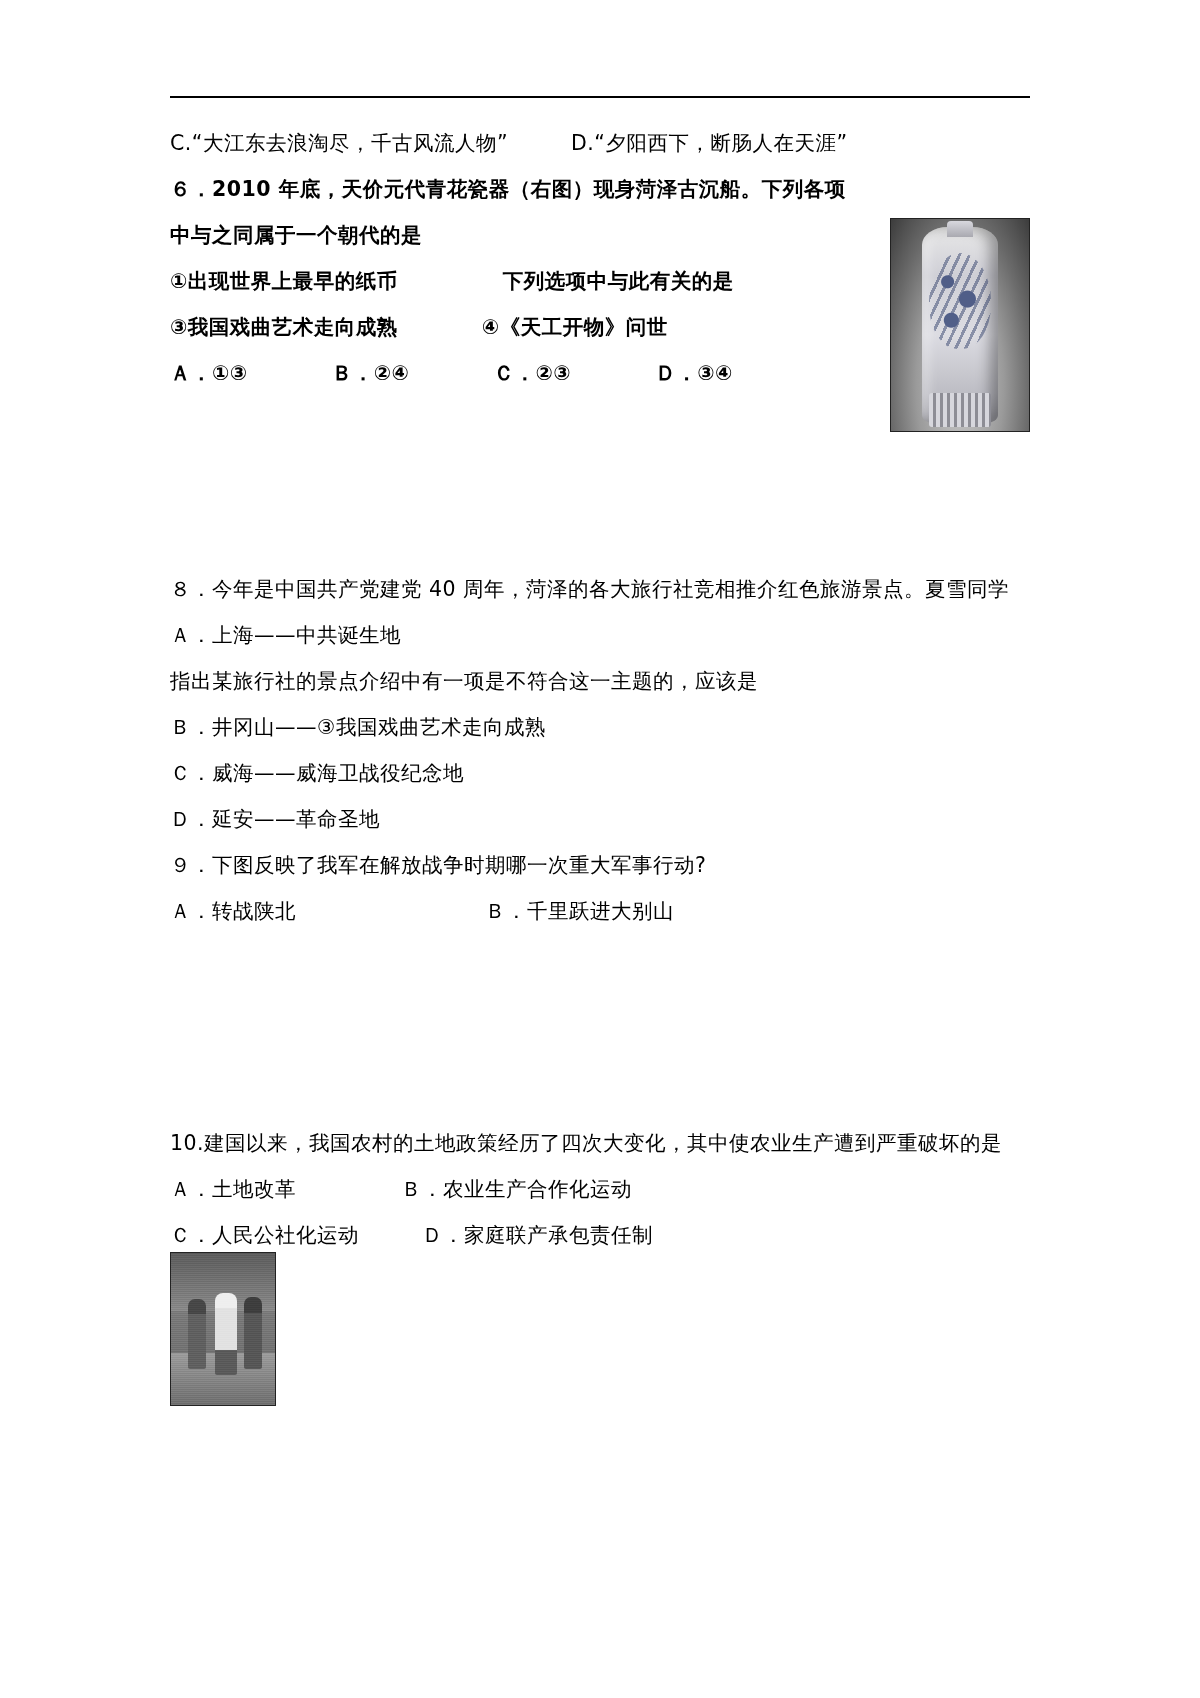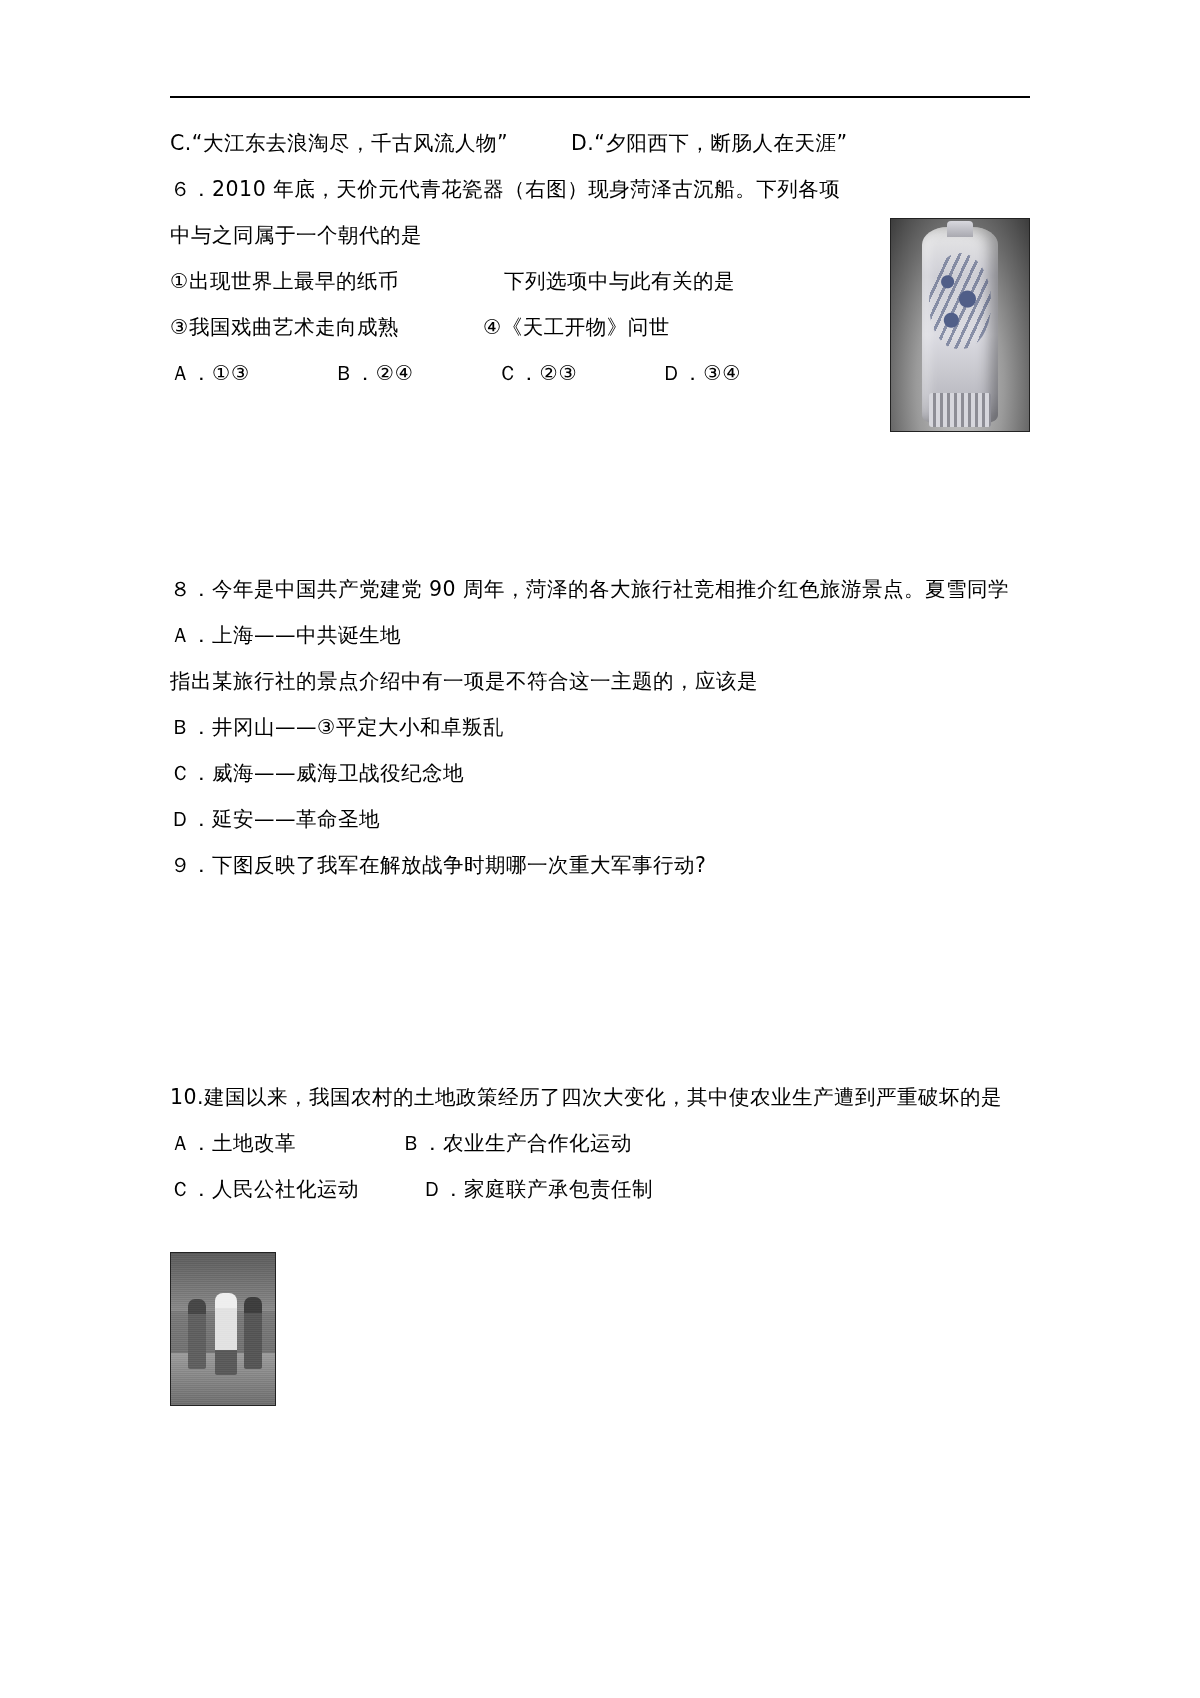--- a/index.html
+++ b/index.html
@@ -163,49 +163,50 @@
 <body>
 
 <div class="page">
 
   <div class="top-rule"></div>
 
   <div class="content">
 
     <div class="line q-block">C.“大江东去浪淘尽，千古风流人物”　　　D.“夕阳西下，断肠人在天涯”</div>
 
-    <div style="position:relative;">
+    <div style="position:relative;font-weight:bold;">
       <div class="line">６．2010 年底，天价元代青花瓷器（右图）现身菏泽古沉船。下列各项</div>
       <div class="line">中与之同属于一个朝代的是</div>
       <div class="line">①出现世界上最早的纸币　　　　　下列选项中与此有关的是</div>
       <div class="line">③我国戏曲艺术走向成熟　　　　④《天工开物》问世</div>
       <div class="line">Ａ．①③　　　　Ｂ．②④　　　　Ｃ．②③　　　　Ｄ．③④</div>
 
       <div class="vase-img">
         <div class="vase-body"></div>
         <div class="vase-neck"></div>
         <div class="vase-pattern"></div>
         <div class="vase-foot"></div>
       </div>
     </div>
 
     <div class="gap-lg"></div>
 
 
     <div>
-      <div class="line">８．今年是中国共产党建党 90 周年，菏泽的各大旅行社竞相推介红色旅游景点。夏雪同学</div>
+      <div class="line">８．今年是中国共产党建党 40 周年，菏泽的各大旅行社竞相推介红色旅游景点。夏雪同学</div>
       <div class="line">Ａ．上海——中共诞生地</div>
       <div class="line">指出某旅行社的景点介绍中有一项是不符合这一主题的，应该是</div>
-      <div class="line">Ｂ．井冈山——③平定大小和卓叛乱</div>
+      <div class="line">Ｂ．井冈山——③我国戏曲艺术走向成熟</div>
       <div class="line">Ｃ．威海——威海卫战役纪念地</div>
       <div class="line">Ｄ．延安——革命圣地</div>
     </div>
 
     <div>
       <div class="line">９．下图反映了我军在解放战争时期哪一次重大军事行动?</div>
+      <div class="line">Ａ．转战陕北　　　　　　　　　Ｂ．千里跃进大别山</div>
     </div>
 
     <div class="gap-photo"></div>
 
     <div>
       <div class="line">10.建国以来，我国农村的土地政策经历了四次大变化，其中使农业生产遭到严重破坏的是</div>
       <div class="line">Ａ．土地改革　　　　　Ｂ．农业生产合作化运动</div>
       <div class="line">Ｃ．人民公社化运动　　　Ｄ．家庭联产承包责任制</div>
     </div>
 

